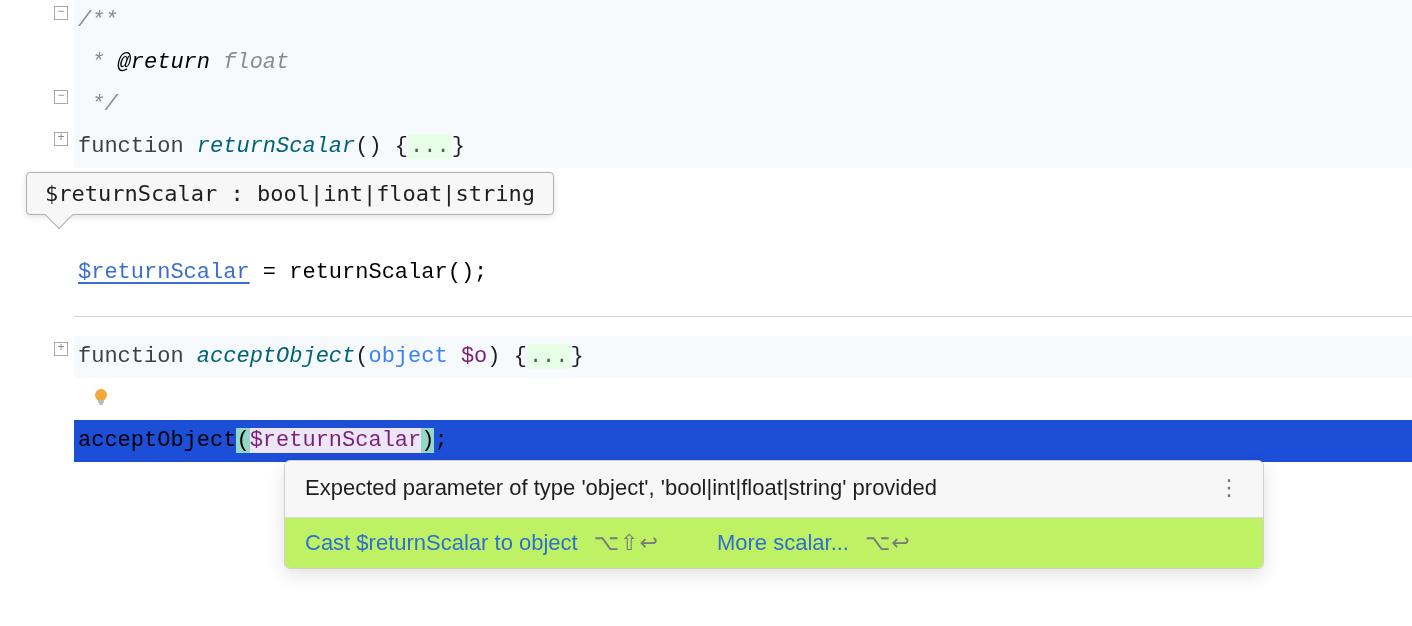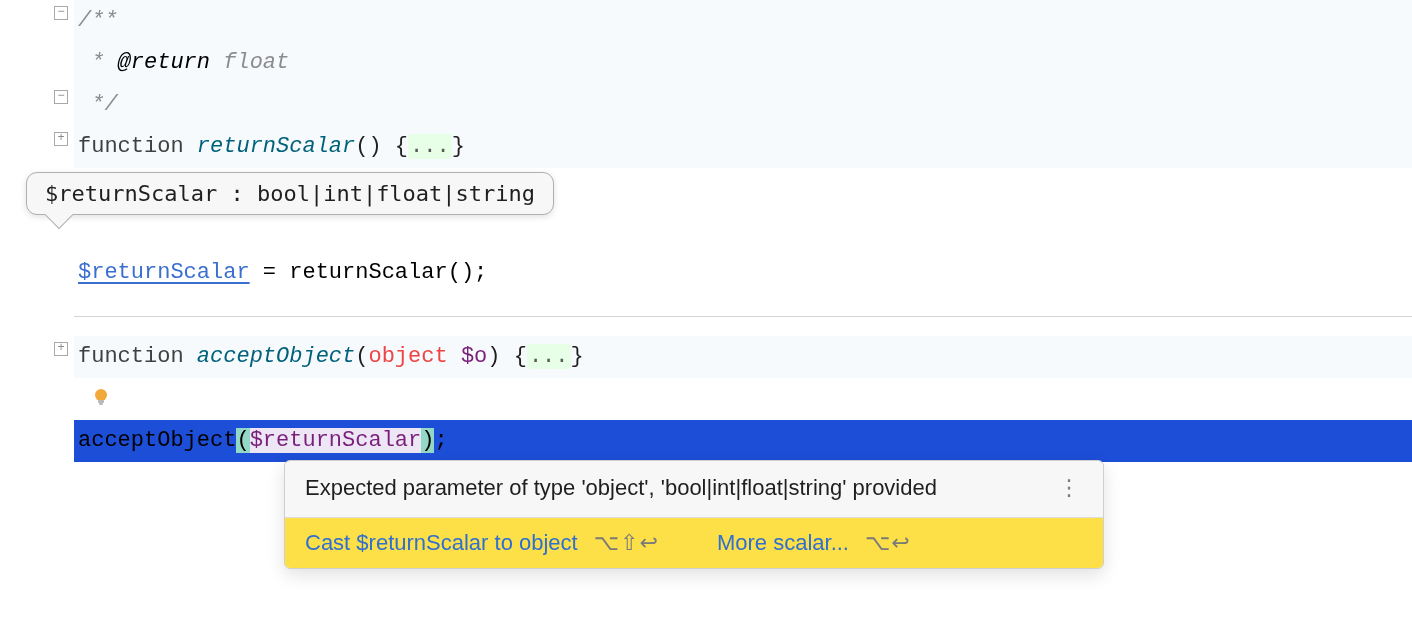--- a/index.html
+++ b/index.html
@@ -48,21 +48,21 @@
     height: 42px;
     line-height: 42px;
     font-size: 22px;
     padding-left: 4px;
   }
   .comment { color: #8c8c8c; font-style: italic; }
   .tag-return { color: #000000; font-style: italic; }
   .keyword { color: #404040; }
   .funcname { color: #00627a; font-style: italic; }
   .paren { color: #1f1f1f; }
-  .typekw { color: #ef4444; }
+  .typekw { color: #3b82f6; }
   .var { color: #7a1f7a; }
   .var-link { color: #3b6fcf; text-decoration: underline; text-underline-offset: 4px; }
   .fold-dots {
     background: #e6ffe6;
     border-radius: 3px;
     padding: 0 2px;
     color: #5a5a5a;
   }
   .highlight-line {
     background: #1d4ed8;
@@ -84,21 +84,21 @@
   }
   .hr-line {
     border-bottom: 1px solid #d4d4d4;
     height: 1px;
   }
   
   .tooltip {
     position: absolute;
     background: #f7f7f7;
     border: 1px solid #b0b0b0;
-    border-radius: 11px;
+    border-radius: 4px;
     padding: 8px 18px;
     font-family: "Menlo", "Consolas", monospace;
     font-size: 22px;
     color: #1f1f1f;
     box-shadow: 0 2px 6px rgba(0,0,0,0.12);
   }
   .tooltip-tail {
     position: absolute;
     width: 20px;
     height: 20px;
@@ -127,21 +127,21 @@
   .popup-message-text { flex: 1 1 auto; }
   .popup-more {
     width: 28px;
     text-align: center;
     color: #7a7a7a;
     font-size: 22px;
     cursor: pointer;
   }
   .popup-actions {
     border-top: 1px solid #dcdcdc;
-    background: #fde047;
+    background: #bef264;
     padding: 12px 20px;
     display: flex;
     gap: 16px;
   }
   .action-link { color: #2f6fd0; cursor: pointer; }
   .shortcut { color: #7a7a7a; font-size: 22px; letter-spacing: 1px; }
   .spacer { width: 26px; }
   .blank { height: 42px; }
 </style>
 </head>
@@ -189,21 +189,21 @@
 
       <div class="line highlight-line"><span>acceptObject</span><span class="bracket-match">(</span><span class="var paren-light">$returnScalar</span><span class="bracket-match">)</span><span>;</span></div>
 
     </div>
 
     <div class="tooltip" style="left:-48px; top:172px;">
       <span>$returnScalar : bool|int|float|string</span>
       <div class="tooltip-tail" style="left:22px; bottom:-11px;"></div>
     </div>
 
-    <div class="popup" style="left:210px; top:460px; width:820px;">
+    <div class="popup" style="left:210px; top:460px; width:980px;">
       <div class="popup-message">
         <span class="popup-message-text">Expected parameter of type 'object', 'bool|int|float|string' provided</span>
         <span class="popup-more">⋮</span>
       </div>
       <div class="popup-actions">
         <span class="action-link">Cast $returnScalar to object</span>
         <span class="shortcut">⌥⇧↩</span>
         <span class="spacer"></span>
         <span class="action-link">More scalar...</span>
         <span class="shortcut">⌥↩</span>

